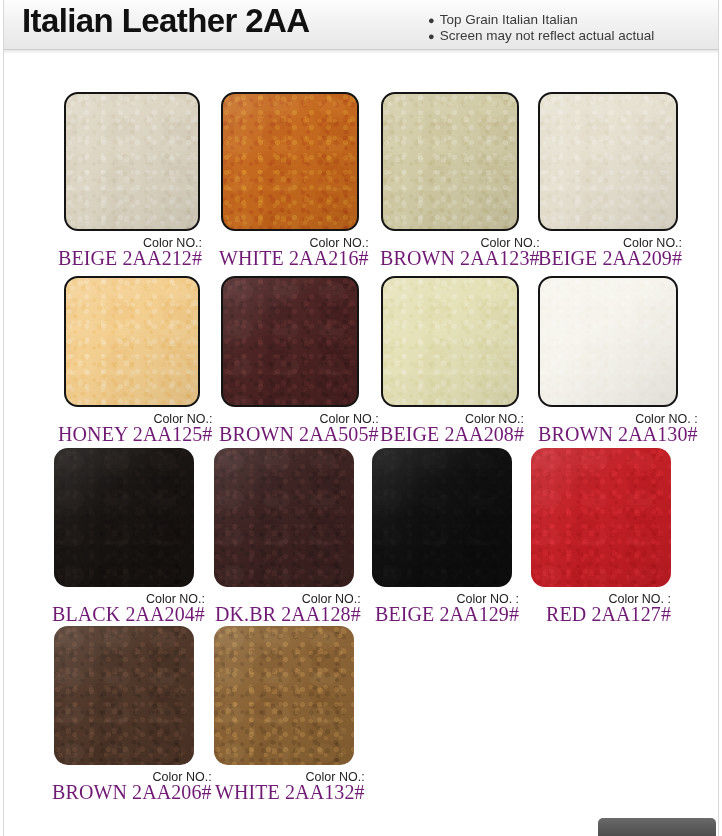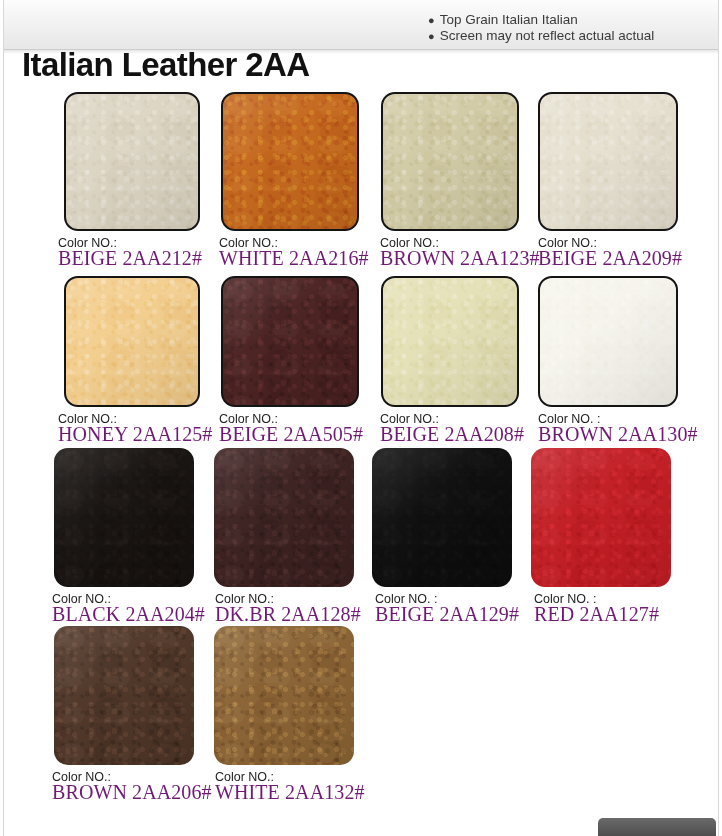--- a/index.html
+++ b/index.html
@@ -56,21 +56,20 @@
   .title {
     position: absolute;
     left: 18px;
     top: 2px;
     font-family: "Liberation Sans", sans-serif;
     font-weight: bold;
     font-size: 33px;
     letter-spacing: -0.6px;
     color: #111111;
     white-space: nowrap;
-    margin-top: 44px;
   }
   .notes {
     position: absolute;
     left: 424px;
     top: 12px;
   }
   .note-line {
     font-family: "Liberation Sans", sans-serif;
     font-size: 13.5px;
     color: #3a3a3a;
@@ -96,20 +95,21 @@
 
   
   #grid {
     position: absolute;
     left: 0;
     top: 54px;
     width: 722px;
   }
   .swatch-cell {
     position: absolute;
+    text-align: right;
   }
   .swatch {
     position: relative;
     border-radius: 14px;
     overflow: hidden;
     background-color: #cccccc;
   }
   .swatch.bordered {
     border: 2px solid #141414;
     box-sizing: border-box;
@@ -262,21 +262,21 @@
         </div>
       </div>
       <div class="swatch-cell" style="left: 219px; top: 222px;">
         <div class="swatch bordered" style="width: 138px; height: 131px; margin-left: 2px; background-color: rgb(74, 33, 33);">
           <div class="grain"></div>
           <div class="grain2"></div>
           <div class="sheen"></div>
         </div>
         <div class="label">
           <span class="label-key">Color NO.:</span>
-          <span class="label-val">BEIGE 2AA505#</span>
+          <span class="label-val">BROWN 2AA505#</span>
         </div>
       </div>
       <div class="swatch-cell" style="left: 380px; top: 222px;">
         <div class="swatch bordered" style="width: 138px; height: 131px; margin-left: 1px; background-color: rgb(228, 224, 182);">
           <div class="grain"></div>
           <div class="grain2"></div>
           <div class="sheen"></div>
         </div>
         <div class="label">
           <span class="label-key">Color NO.:</span>

